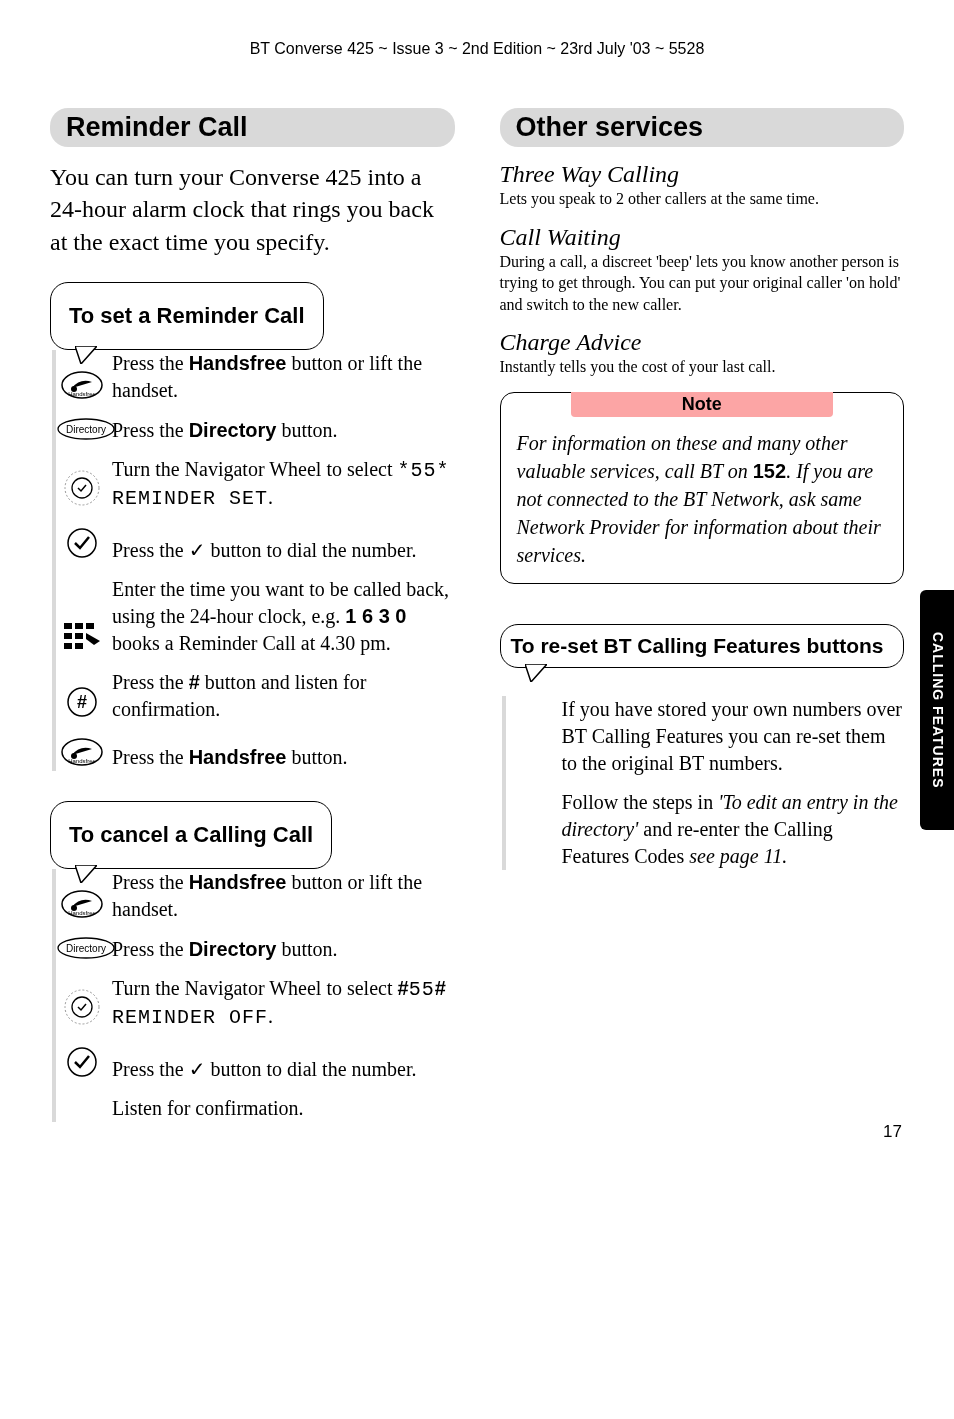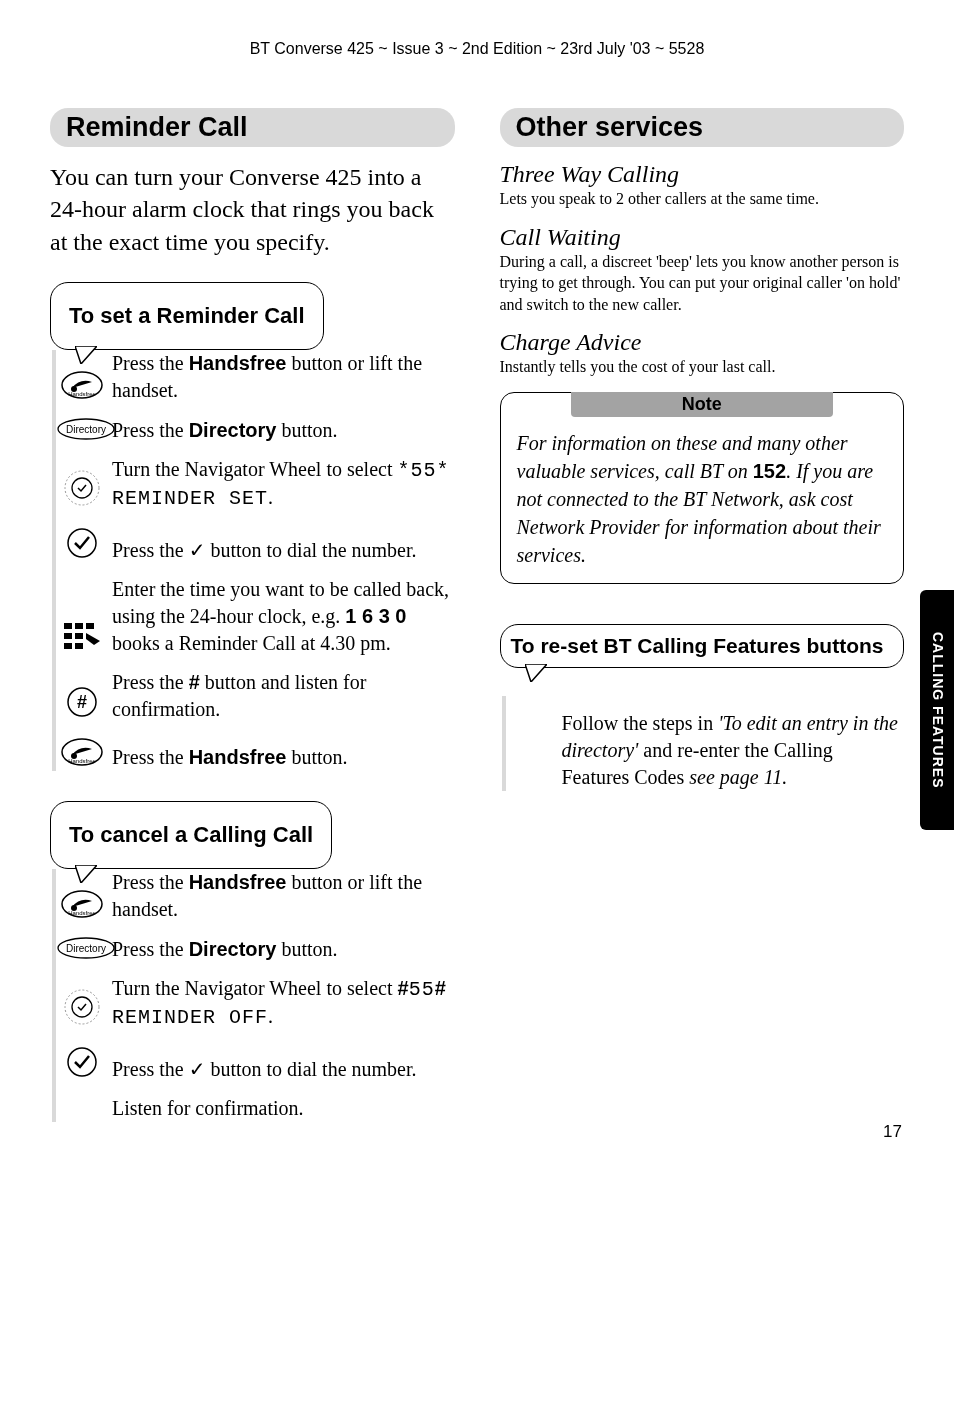--- a/index.html
+++ b/index.html
@@ -16,21 +16,21 @@
   .step { display:flex; align-items:flex-end; margin-bottom:12px; }
   .step .icon { width:52px; flex-shrink:0; text-align:center; padding-top:2px; }
   .step .icon svg { display:inline-block; }
   .step .txt { font-family:Georgia,serif; font-size:20px; line-height:1.35; padding-left:4px; }
   .bold { font-weight:bold; font-family:'Trebuchet MS',sans-serif; }
   .lcd { font-family:'Courier New',monospace; letter-spacing:1px; }
   .service-block { margin-bottom:14px; }
   .service-title { font-style:italic; font-family:Georgia,serif; font-size:24px; }
   .service-body { font-family:Georgia,serif; font-size:16px; line-height:1.35; }
   .note-box { border:1.5px solid #000; border-radius:14px; padding:14px 16px 14px 16px; margin-top:10px; position:relative; }
-  .note-label { position:absolute; top:-1px; left:70px; right:70px; text-align:center; background:#a3a3a3; font-family:'Trebuchet MS',sans-serif; font-weight:bold; font-size:18px; padding:2px 0; border-radius:0 0 4px 4px; }
+  .note-label { position:absolute; top:-1px; left:70px; right:70px; text-align:center; background:#fca5a5; font-family:'Trebuchet MS',sans-serif; font-weight:bold; font-size:18px; padding:2px 0; border-radius:0 0 4px 4px; }
   .note-text { font-family:Georgia,serif; font-style:italic; font-size:20px; line-height:1.4; margin-top:22px; }
   .reset-callout { border:1.5px solid #000; border-radius:18px; padding:8px 10px; font-family:'Trebuchet MS',sans-serif; font-weight:bold; font-size:21px; position:relative; margin-top:40px; margin-bottom:28px; line-height:1.25; }
   .side-tab { position:absolute; right:-2px; top:590px; width:36px; height:240px; background:#000; color:#fff; font-family:'Trebuchet MS',sans-serif; font-weight:bold; font-size:14px; display:flex; align-items:center; justify-content:center; border-radius:6px 0 0 6px; }
   .side-tab span { writing-mode:vertical-rl; letter-spacing:1px; }
   .pagenum { position:absolute; right:52px; bottom:44px; font-family:'Trebuchet MS',sans-serif; font-size:17px; }
 </style>
 </head>
 <body>
 
 <div class="page">
@@ -177,36 +177,37 @@
           </div>
           <div class="service-block">
             <div class="service-title">Charge Advice</div>
             <div class="service-body">Instantly tells you the cost of your last call.</div>
           </div>
         </div>
 
       <div class="note-box">
         <div class="note-label">Note</div>
         <div class="note-text">
-          <span>For information on these and many other valuable services, call BT on </span><span style="font-style:normal;font-weight:bold;font-family:'Trebuchet MS',sans-serif">152</span><span>. If you are not connected to the BT Network, ask cost Network Provider for information about their services.</span>
+          <span>For information on these and many other valuable services, call BT on </span><span style="font-style:normal;font-weight:bold;font-family:'Trebuchet MS',sans-serif">152</span><span>. If you are not connected to the BT Network, ask same Network Provider for information about their services.</span>
         </div>
       </div>
 
       <div class="reset-callout">
         <span>To re-set BT Calling Features buttons</span>
         <span class="callout-pointer">
           <svg width="22" height="18">
               <polygon points="0,0 22,0 6,18" fill="#fff" stroke="#000" stroke-width="1.5"></polygon>
             </svg>
         </span>
       </div>
 
       <div class="steps-block">
         <div class="step">
             <div class="icon"></div>
+            <div class="txt">If you have stored your own numbers over BT Calling Features you can re-set them to the original BT numbers.</div>
           </div>
         <div class="step">
             <div class="icon"></div>
             <div class="txt">
           <span>Follow the steps in </span><span style="font-style:italic">'To edit an entry in the directory'</span><span> and re-enter the Calling Features Codes </span><span style="font-style:italic">see page 11.</span>
         </div>
           </div>
       </div>
 
     </div>

